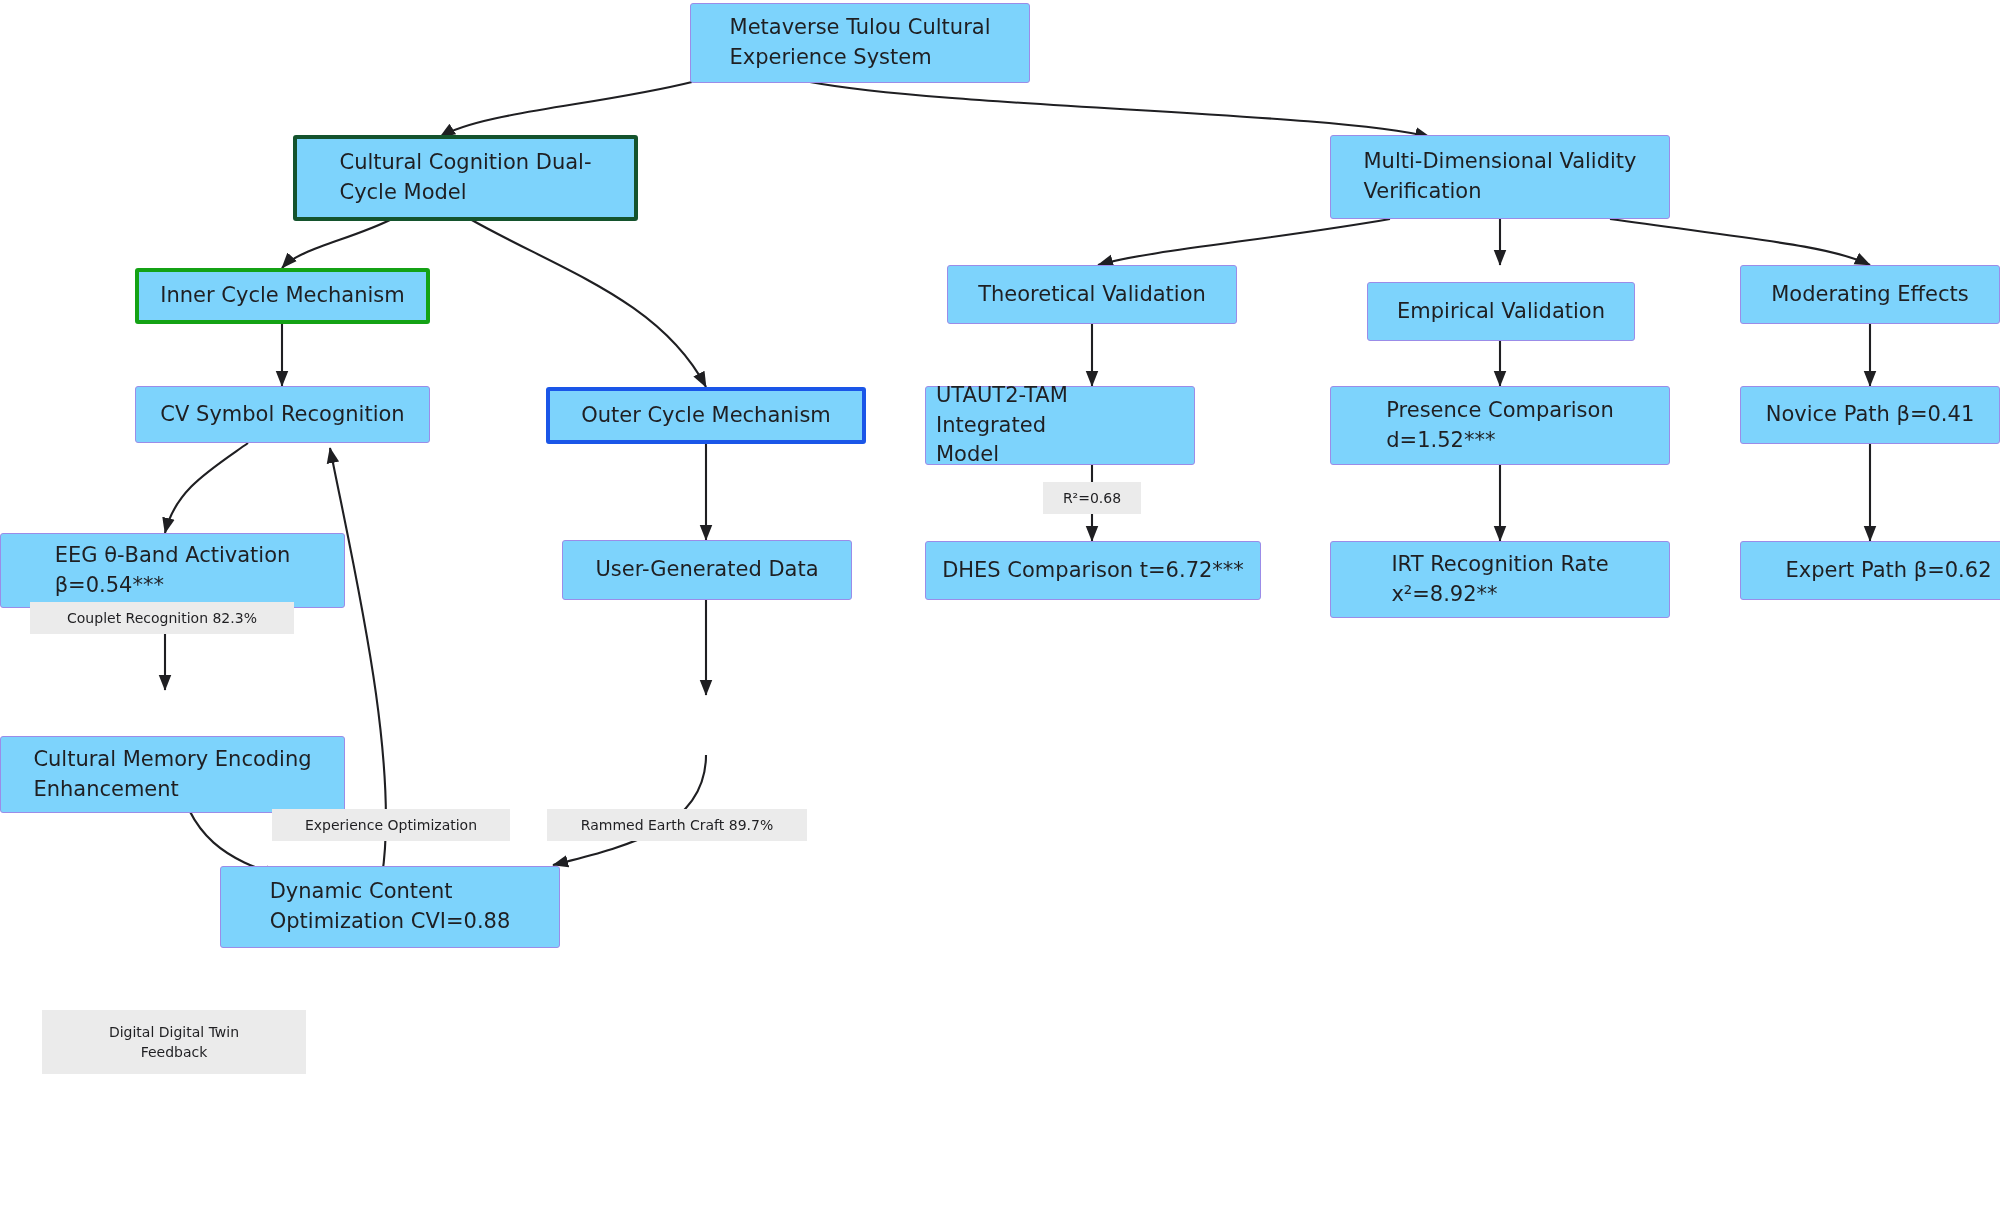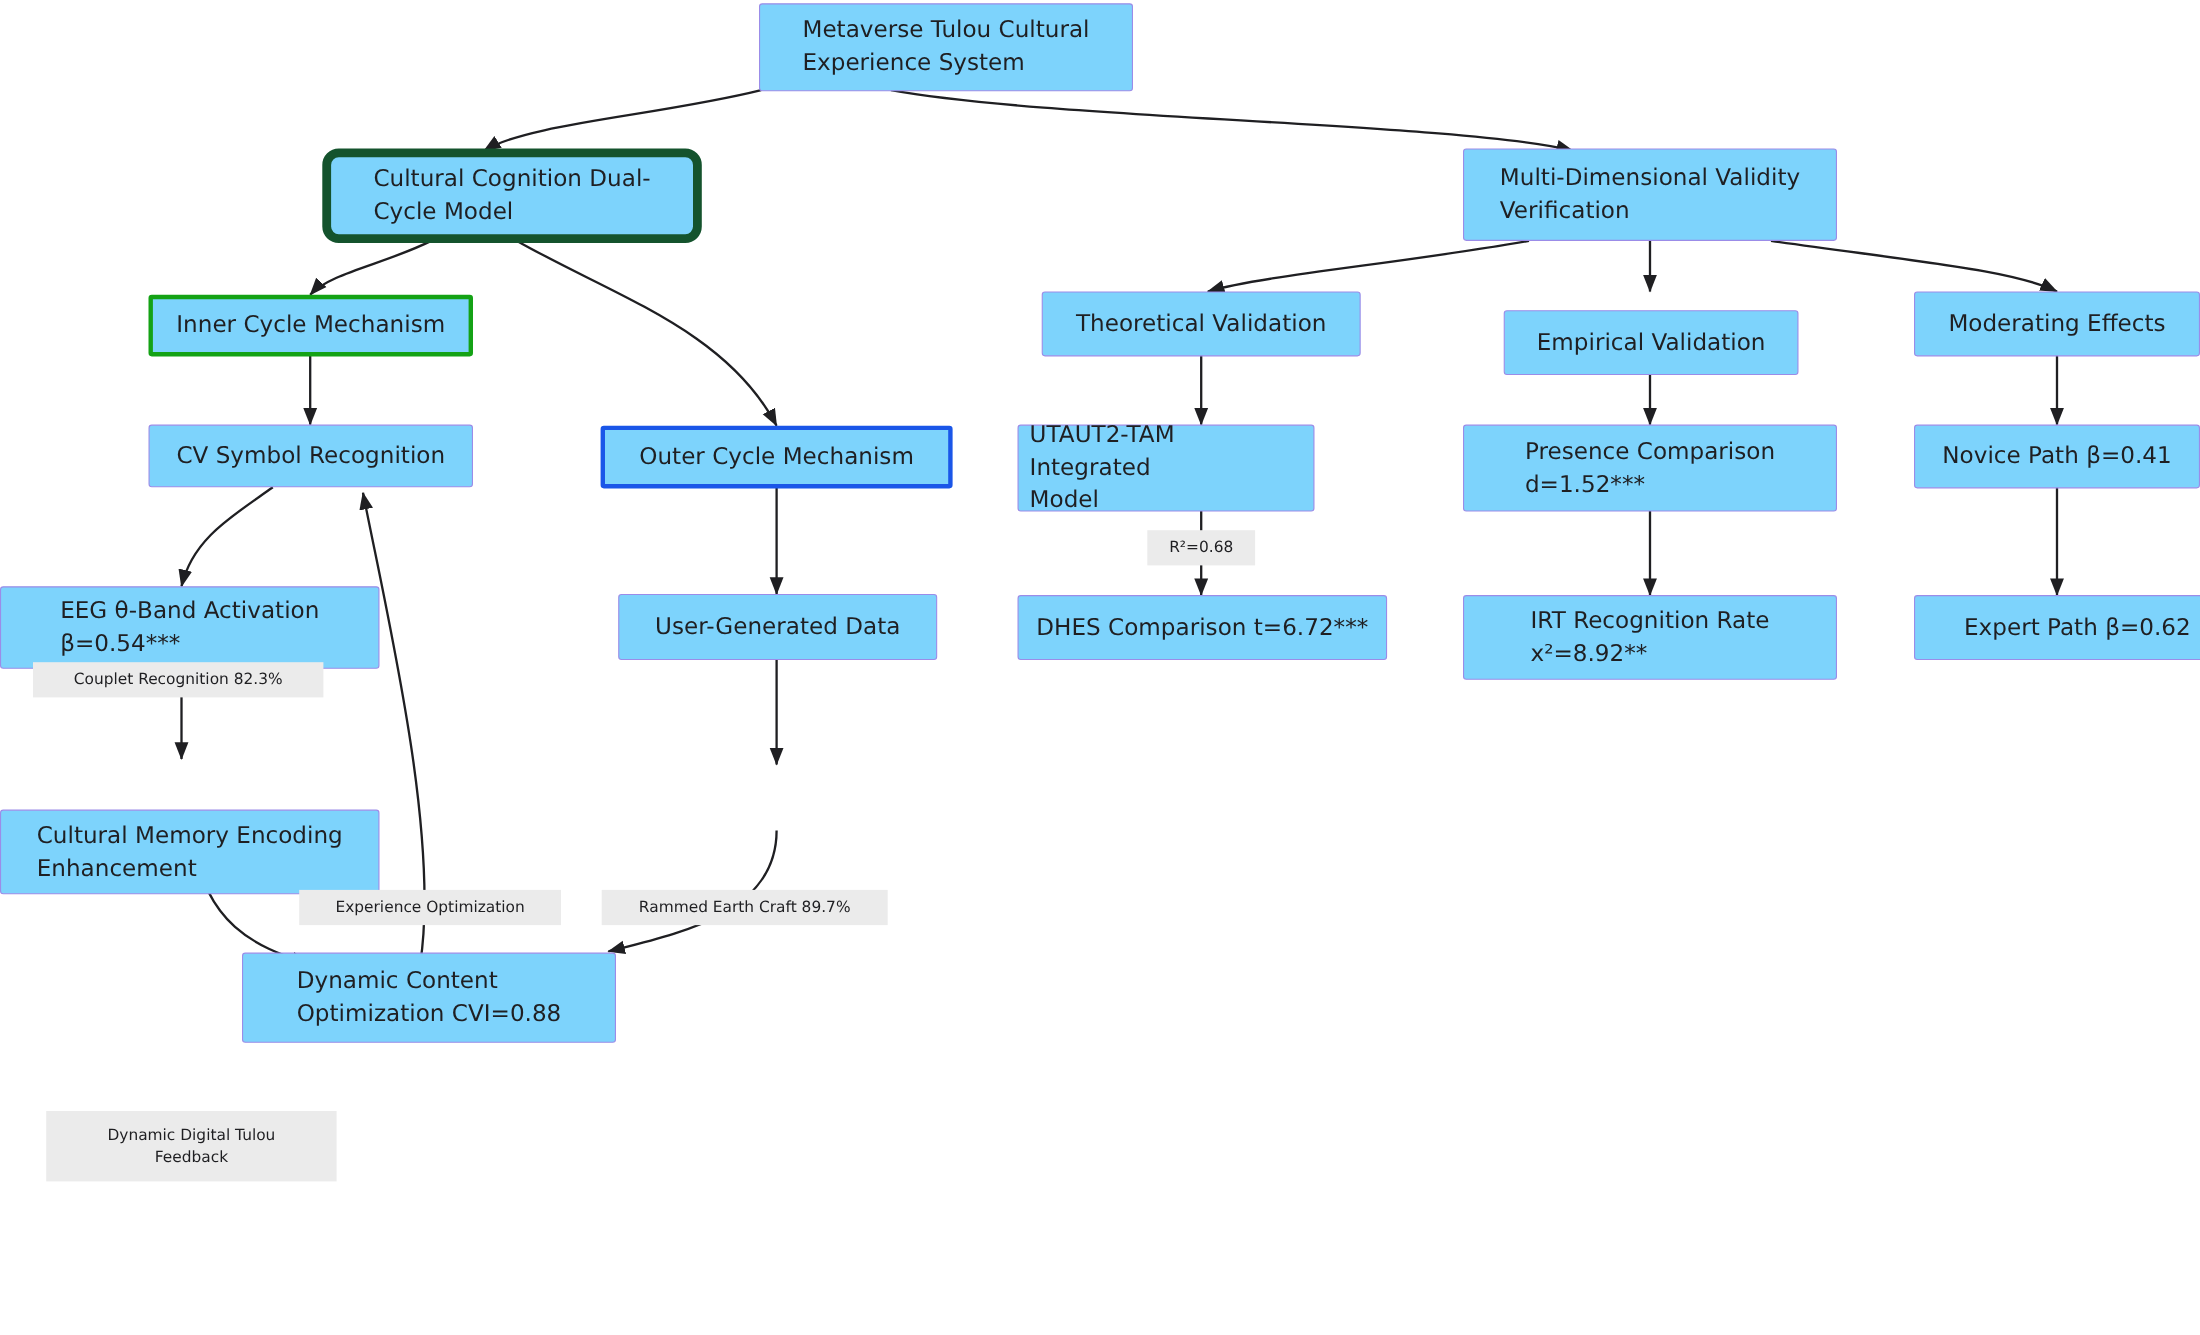--- a/index.html
+++ b/index.html
@@ -32,22 +32,22 @@
     display: flex;
     align-items: center;
     justify-content: center;
     color: #1f1f22;
     font-size: 21px;
     line-height: 1.42;
     padding: 4px 10px;
     white-space: pre-line;
   }
   .node.accent-orange {
-    border: 8px solid #14532d;
-    border-radius: 15px;
+    border: 4px solid #14532d;
+    border-radius: 3px;
   }
   .node.accent-green {
     border: 4px solid #14A215;
   }
   .node.accent-blue {
     border: 4px solid #1A56E8;
   }
   .edge-label {
     position: absolute;
     box-sizing: border-box;
@@ -167,18 +167,18 @@
 x²=8.92**</div>
 
   <div class="node" style="left:1740px; top:541px; width:297px; height:59px;">Expert Path β=0.62</div>
 
   <div class="edge-label" style="left:30px; top:602px; width:264px; height:32px;">Couplet Recognition 82.3%</div>
 
   <div class="edge-label" style="left:272px; top:809px; width:238px; height:32px;">Experience Optimization</div>
 
   <div class="edge-label" style="left:547px; top:809px; width:260px; height:32px;">Rammed Earth Craft 89.7%</div>
 
-  <div class="edge-label" style="left:42px; top:1010px; width:264px; height:64px;">Dynamic Digital Tulou
+  <div class="edge-label" style="left:42px; top:1010px; width:264px; height:64px;">Digital Digital Twin
 Feedback</div>
 
   <div class="edge-label" style="left:1043px; top:482px; width:98px; height:32px;">R²=0.68</div>
 
 </div>
 
 </body></html>

